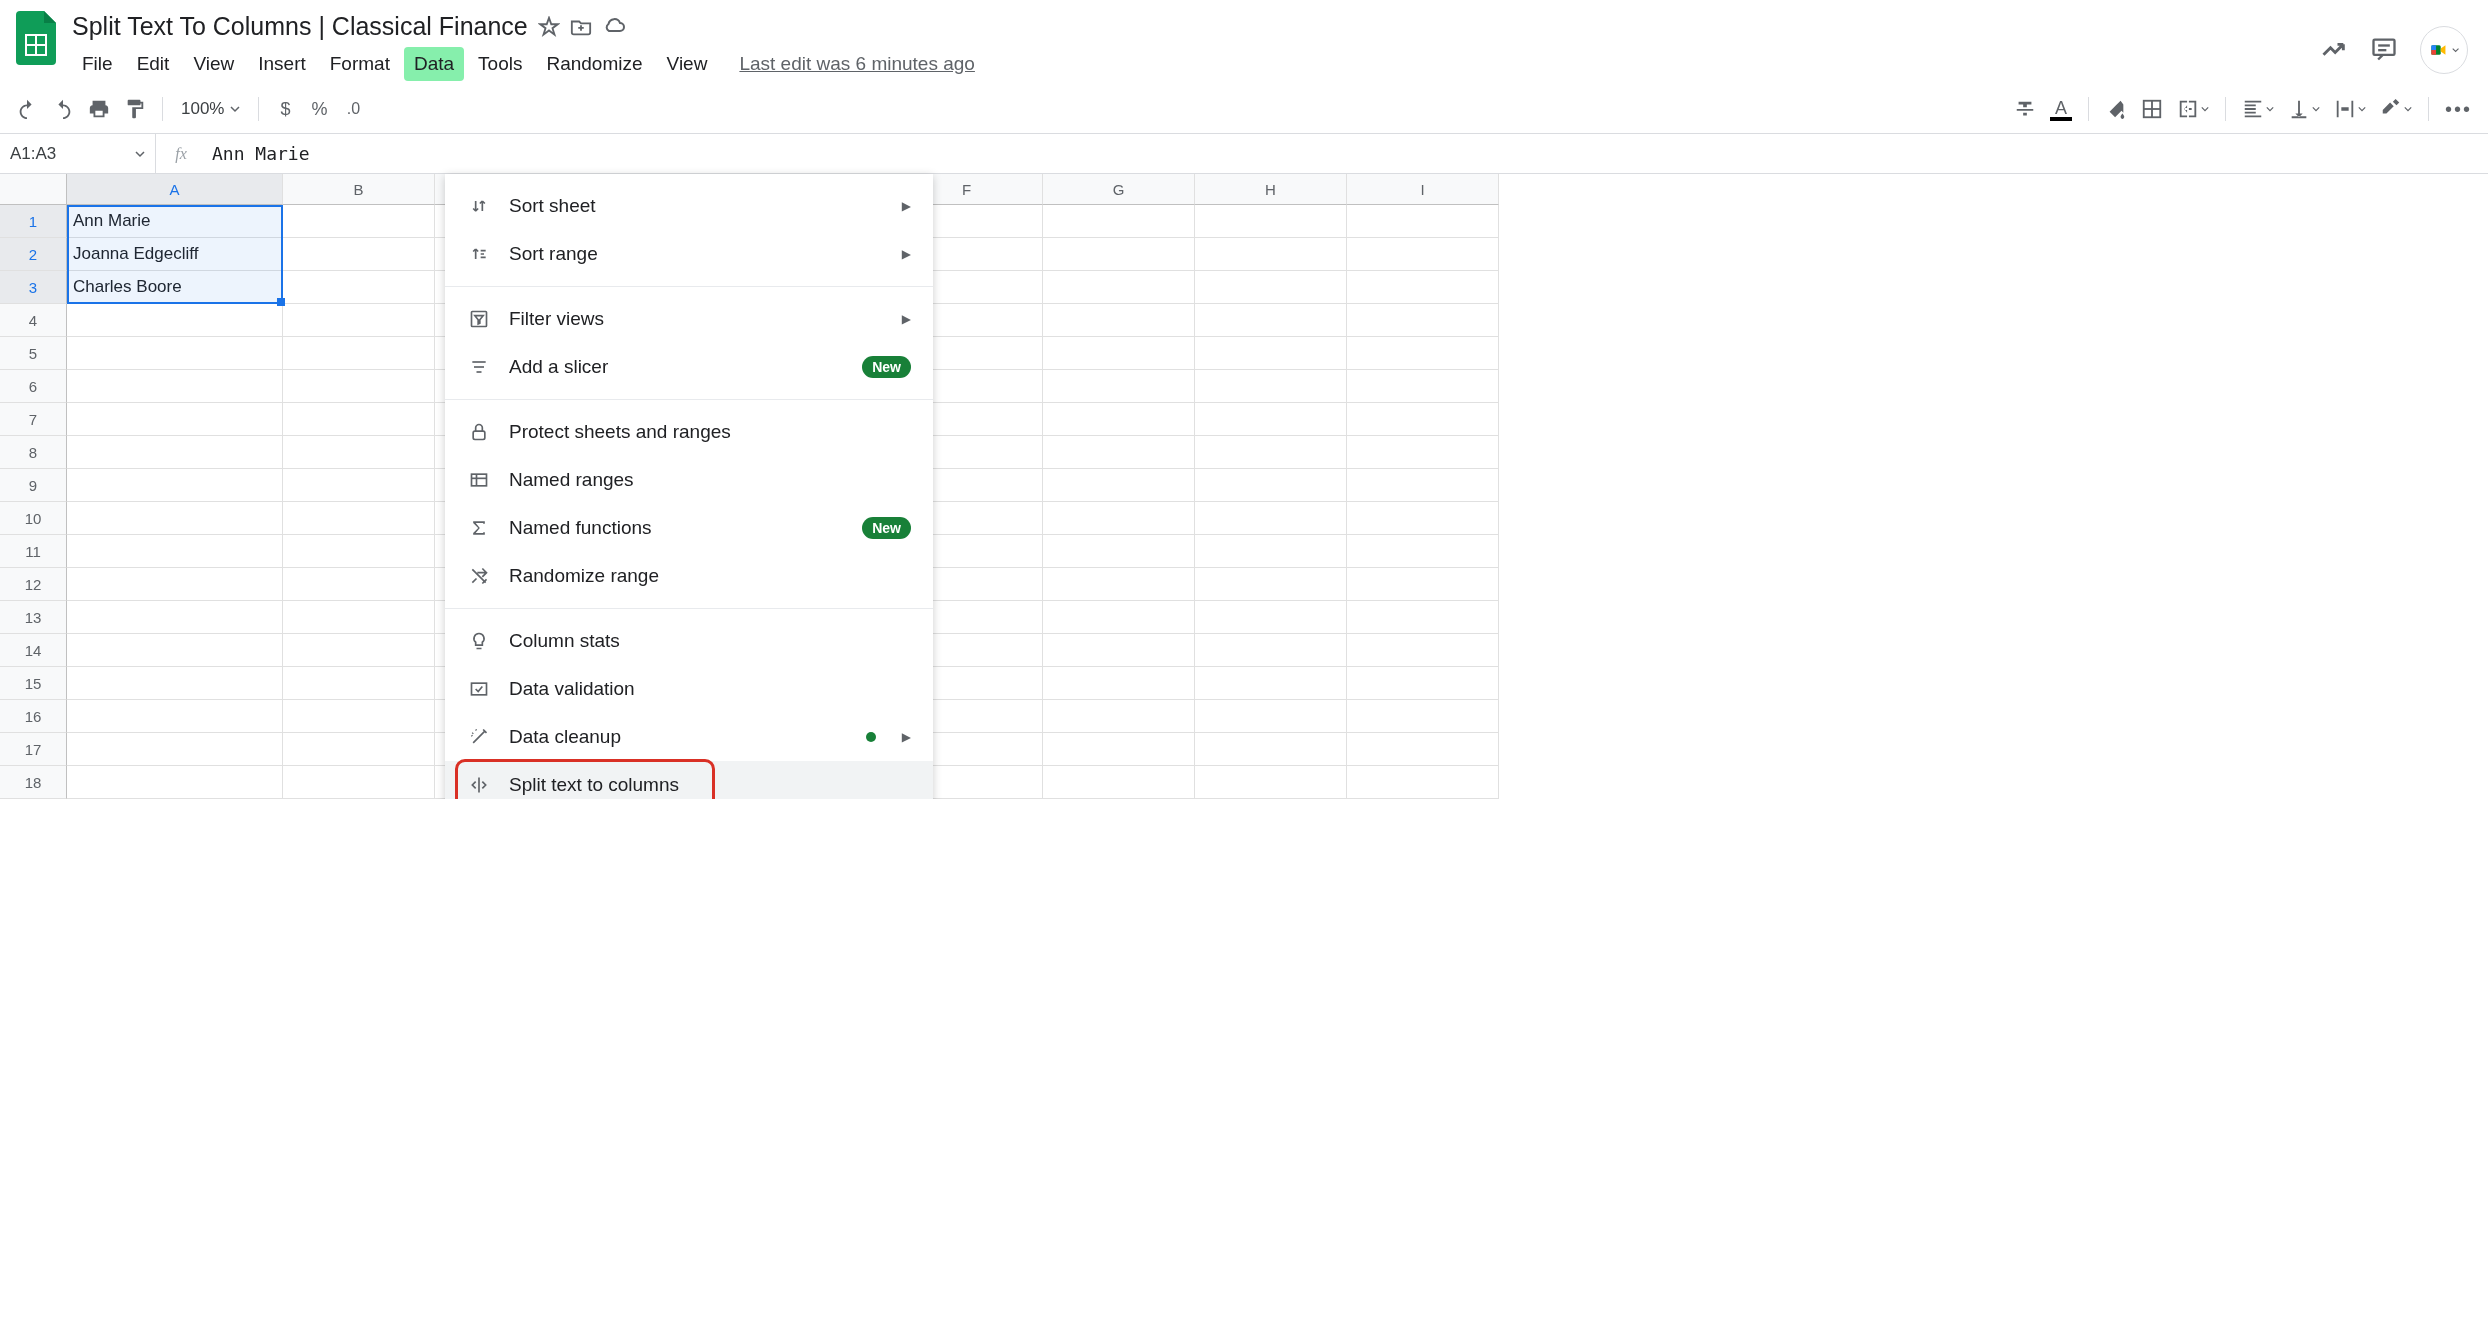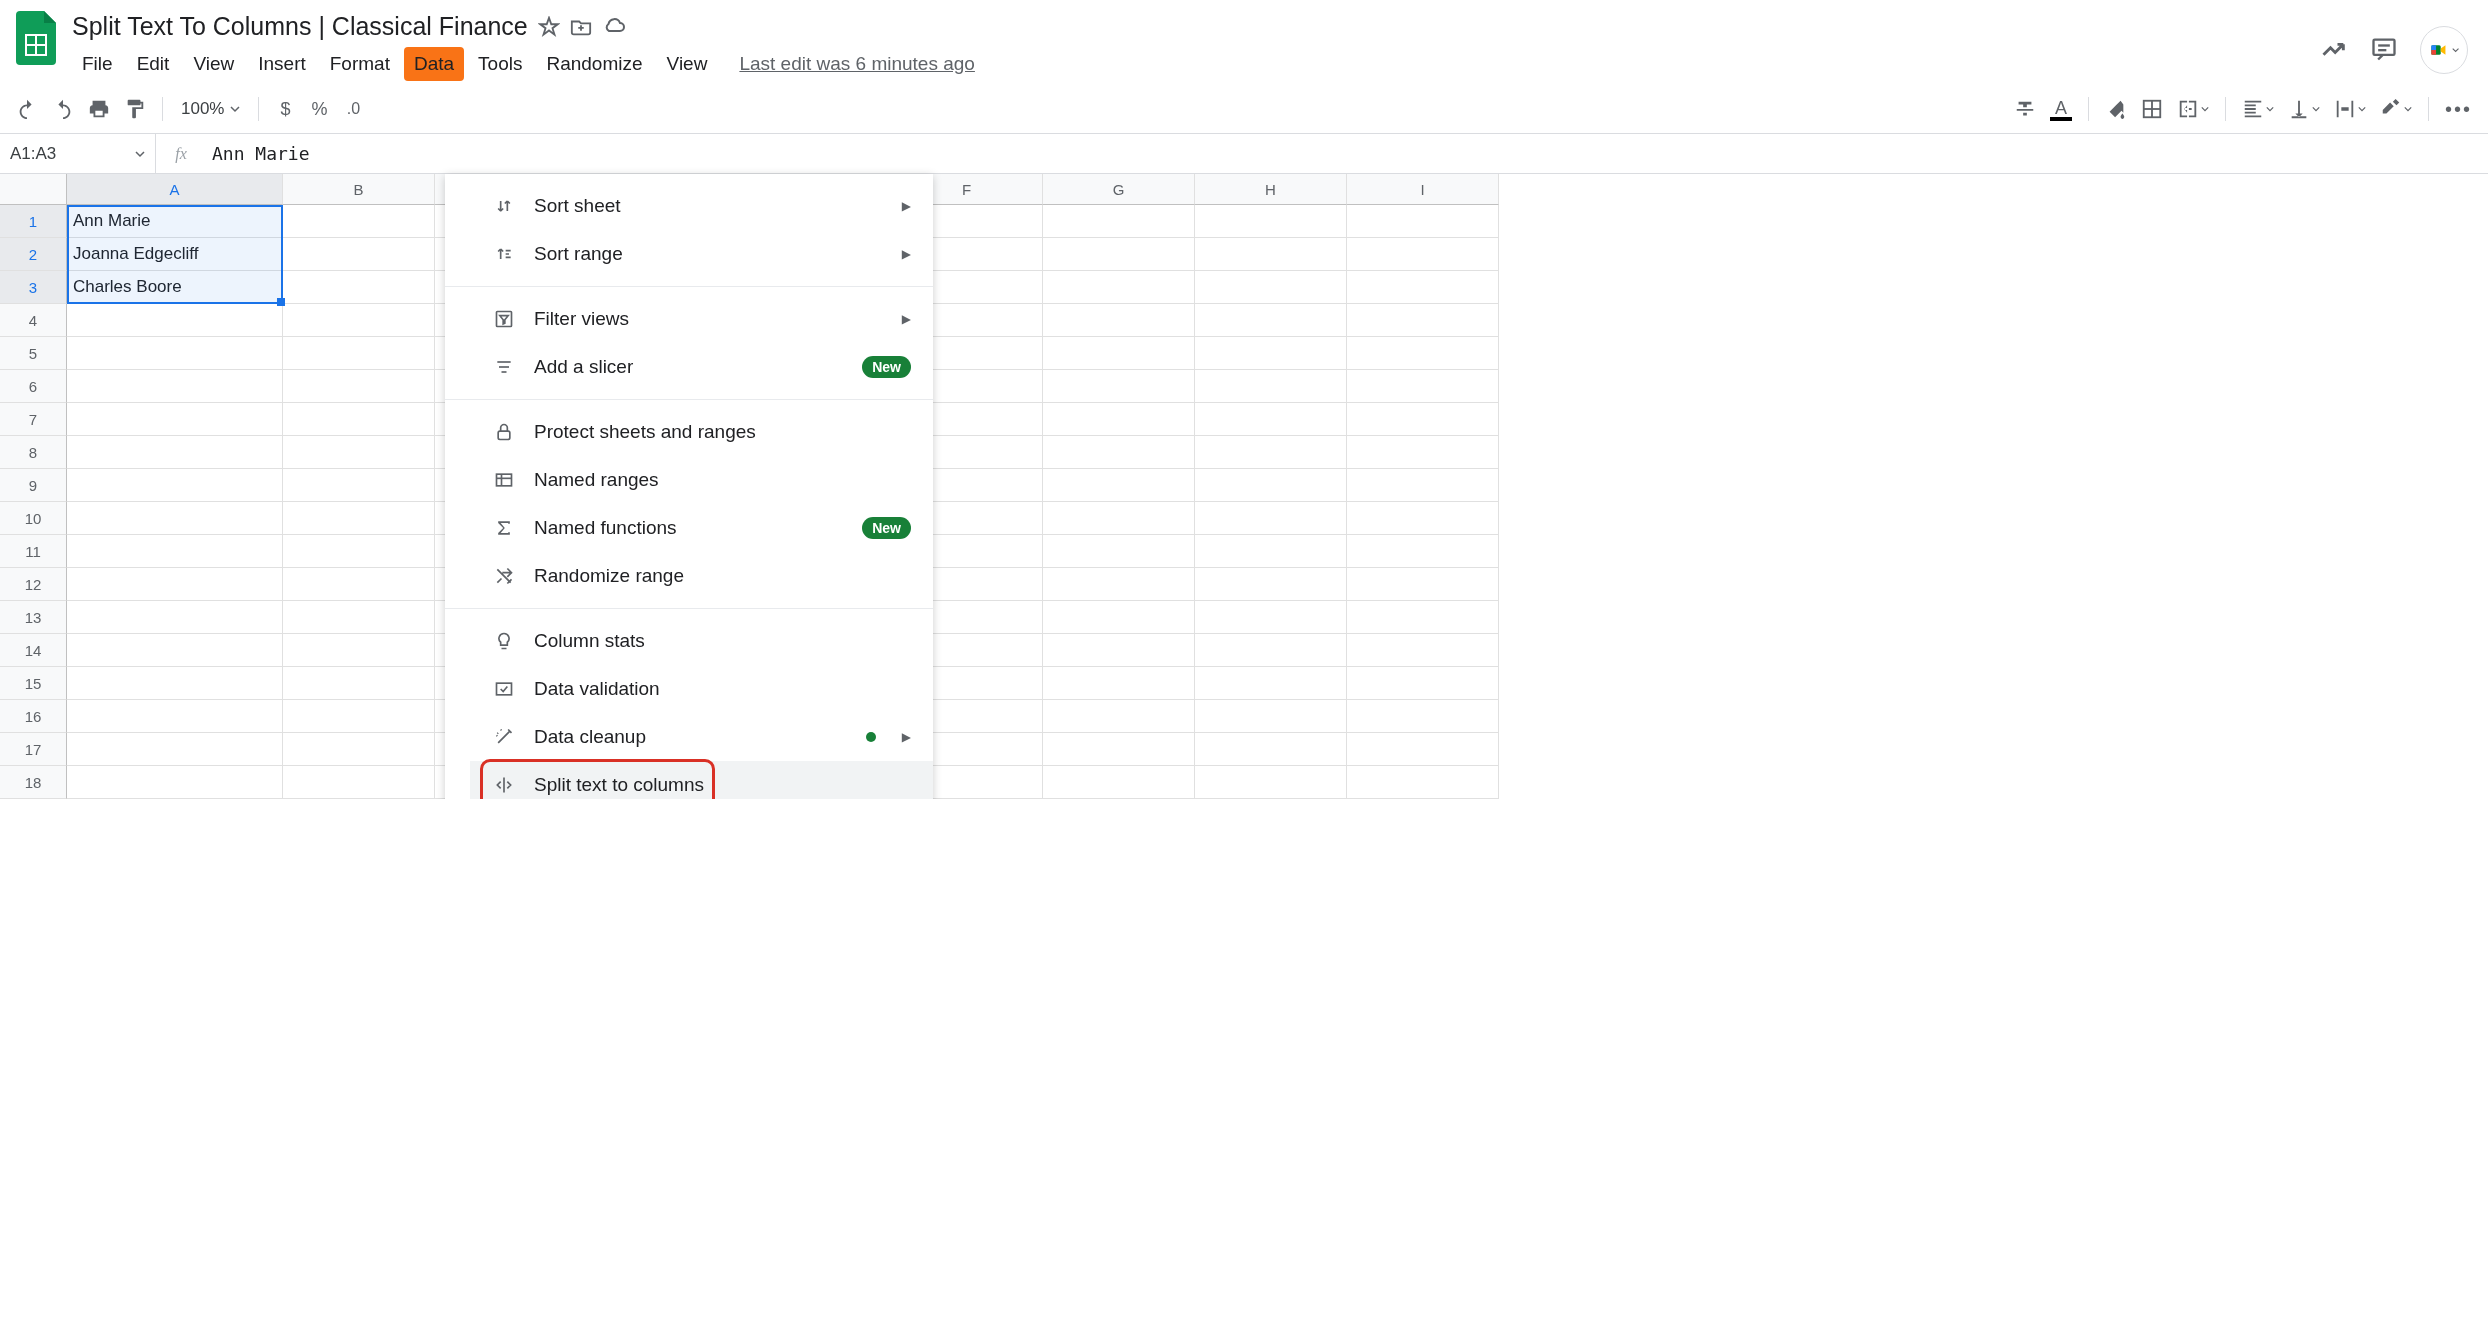--- a/index.html
+++ b/index.html
@@ -55,21 +55,21 @@
       align-items: center;
     }
     .menu-item {
       padding: 6px 10px;
       font-size: 19px;
       color: #202124;
       cursor: pointer;
       border-radius: 4px;
     }
     .menu-item.active {
-      background: #f97316;
+      background: #86efac;
     }
     .last-edit {
       font-size: 19px;
       color: #5f6368;
       text-decoration: underline;
       margin-left: 18px;
       cursor: pointer;
     }
     .header-right {
       display: flex;
@@ -280,21 +280,20 @@
     .dd-item {
       display: flex;
       align-items: center;
       height: 48px;
       padding: 0 22px;
       cursor: pointer;
       gap: 18px;
       font-size: 19px;
       color: #202124;
       position: relative;
-      margin-left: 25px;
     }
     .dd-item.highlighted {
       background: #f1f3f4;
     }
     .dd-icon {
       width: 24px;
       height: 24px;
       display: flex;
       align-items: center;
       justify-content: center;

